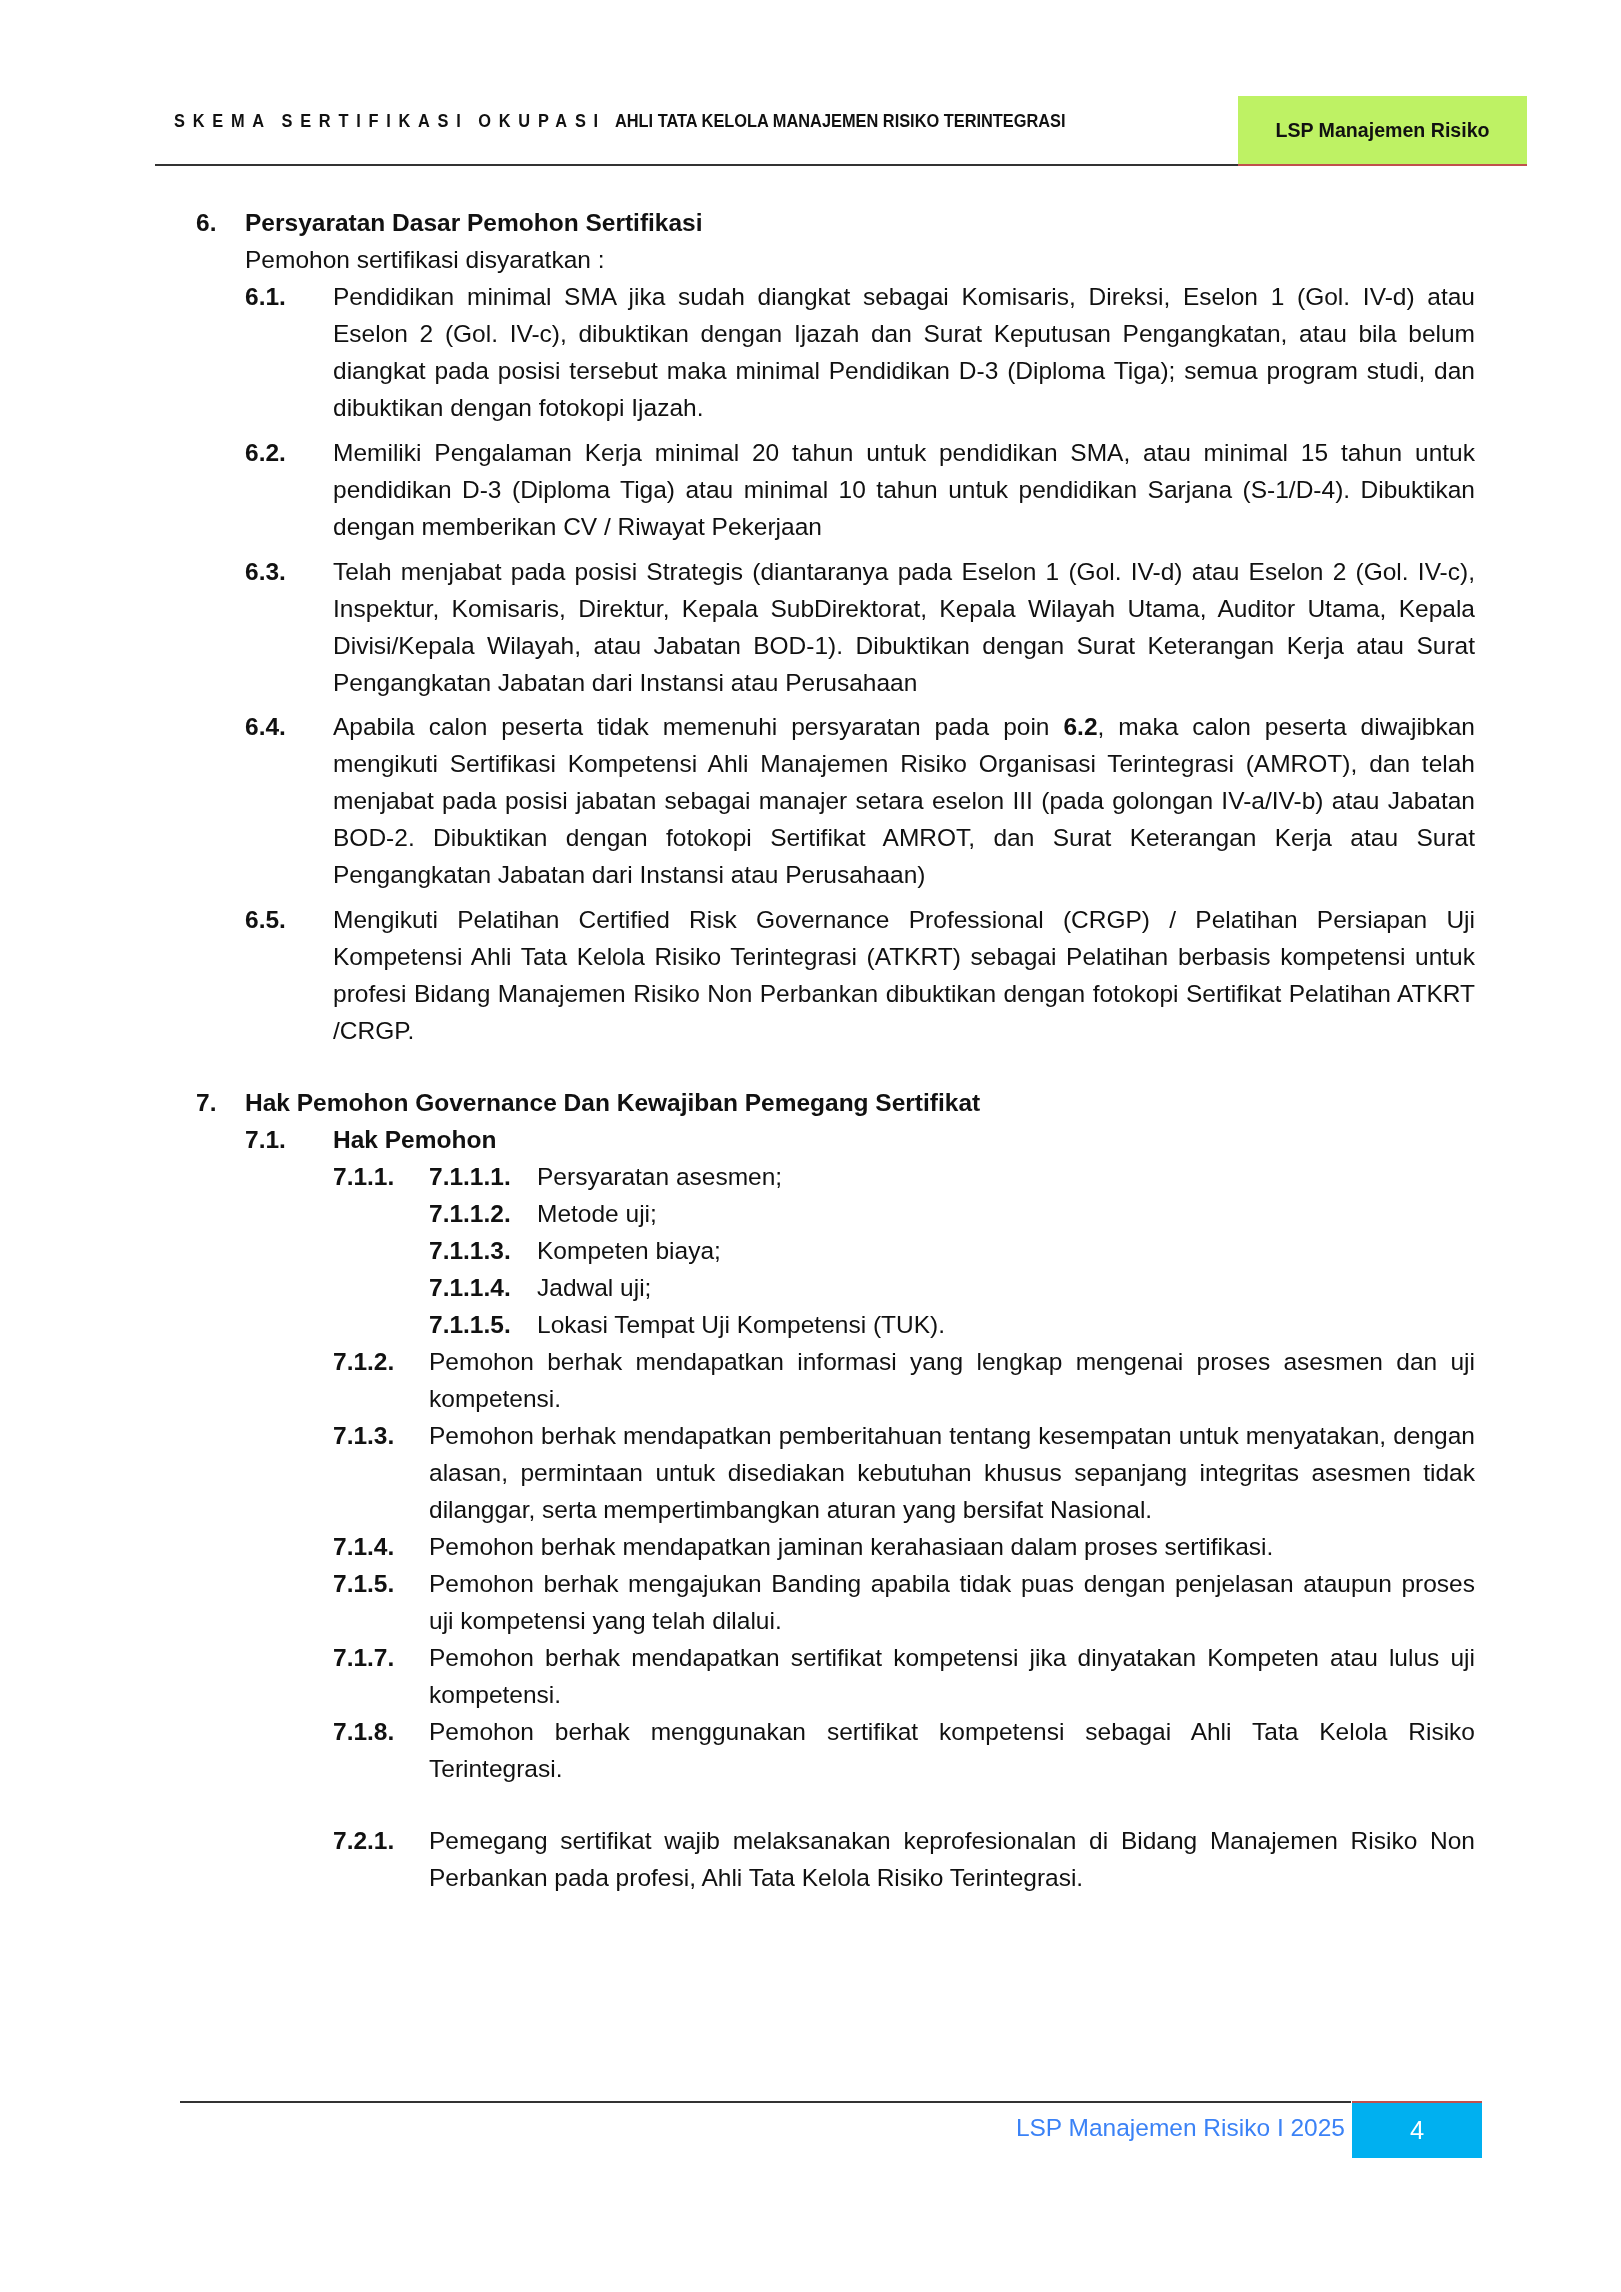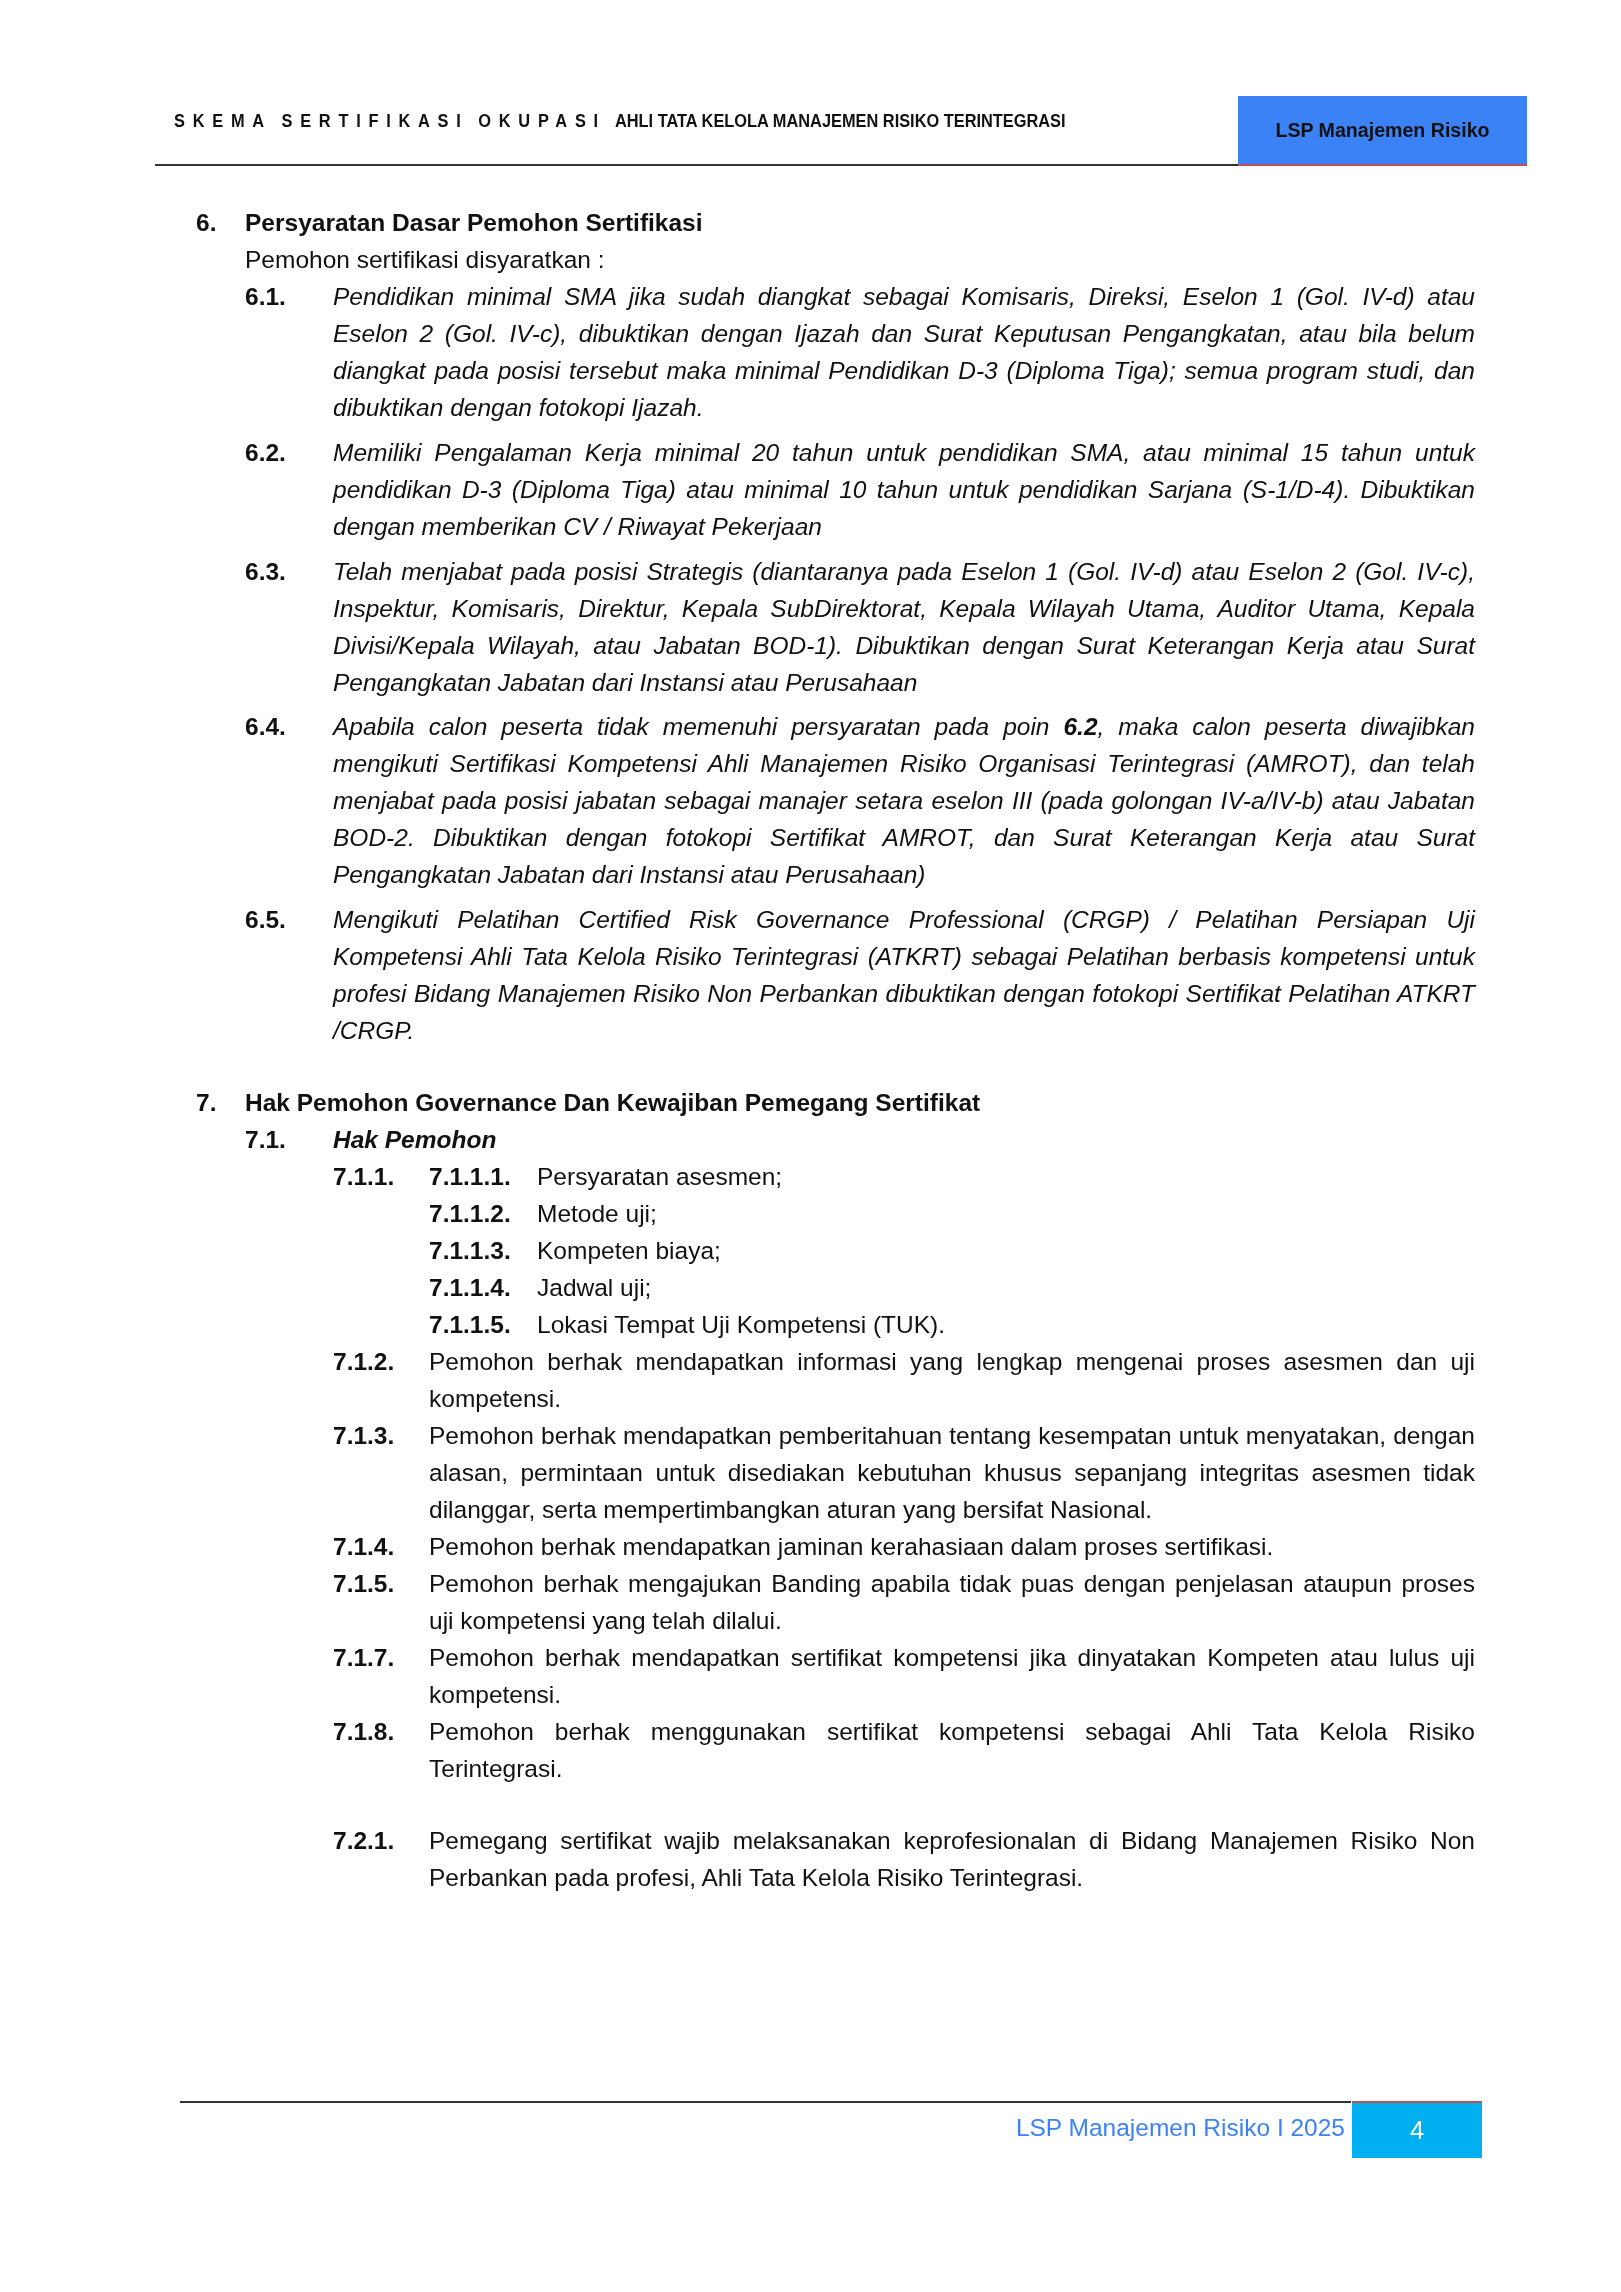--- a/index.html
+++ b/index.html
@@ -2,33 +2,33 @@
 <html><head>
 <meta charset="utf-8">
 <style>
   html, body { margin: 0; padding: 0; background: #ffffff; }
   body { width: 1621px; height: 2293px; position: relative; overflow: hidden;
          font-family: "Liberation Sans", sans-serif; color: #111; }
   .header-title { position: absolute; left: 174px; top: 110px; font-size: 18.6px; font-weight: bold;
                   color: #111; white-space: nowrap; transform: scaleX(0.88); transform-origin: left center; }
   .header-title .spaced { letter-spacing: 8.8px; margin-right: 5.9px; }
   .header-title .tail { letter-spacing: 0px; }
-  .header-box { position: absolute; left: 1238px; top: 96px; width: 289px; height: 69px; background: #3b82f6;
+  .header-box { position: absolute; left: 1238px; top: 96px; width: 289px; height: 69px; background: #bef264;
                 display: flex; align-items: center; justify-content: center; }
   .header-box span { font-size: 19.6px; font-weight: bold; color: #111; }
   .header-line { position: absolute; left: 155px; top: 164px; width: 1083px; height: 2px; background: #333; }
   .header-line-red { position: absolute; left: 1238px; top: 164px; width: 289px; height: 2px; background: #c0504d; }
 
   .content { position: absolute; left: 0; top: 204px; width: 1621px; font-size: 24.5px; line-height: 37px; }
   .row { position: relative; }
   .num { position: absolute; font-weight: bold; }
   .txt { text-align: justify; }
   .bold { font-weight: bold; }
   .l1 .num { left: 196px; } .l1 .txt { margin-left: 245px; width: 1230px; }
-  .l2 .num { left: 245px; } .l2 .txt { margin-left: 333px; width: 1142px; font-style: italic; }
+  .l2 .num { left: 245px; } .l2 .txt { margin-left: 333px; width: 1142px; }
   .l3 .num { left: 333px; } .l3 .txt { margin-left: 429px; width: 1046px; }
   .l4 .num { left: 429px; } .l4 .txt { margin-left: 537px; width: 938px; }
   .plain { margin-left: 245px; }
   .gap-s { height: 7.8px; }
   .gap-l { height: 35px; }
   .txt.lastline-left { text-align-last: left; }
 
   .footer-line { position: absolute; left: 180px; top: 2101px; width: 1171px; height: 2px; background: #333; }
   .footer-line-red { position: absolute; left: 1352px; top: 2101px; width: 130px; height: 2px; background: #c0504d; }
   .footer-text { position: absolute; right: 276px; top: 2114px; font-size: 24.5px; color: #3b82f6; }

